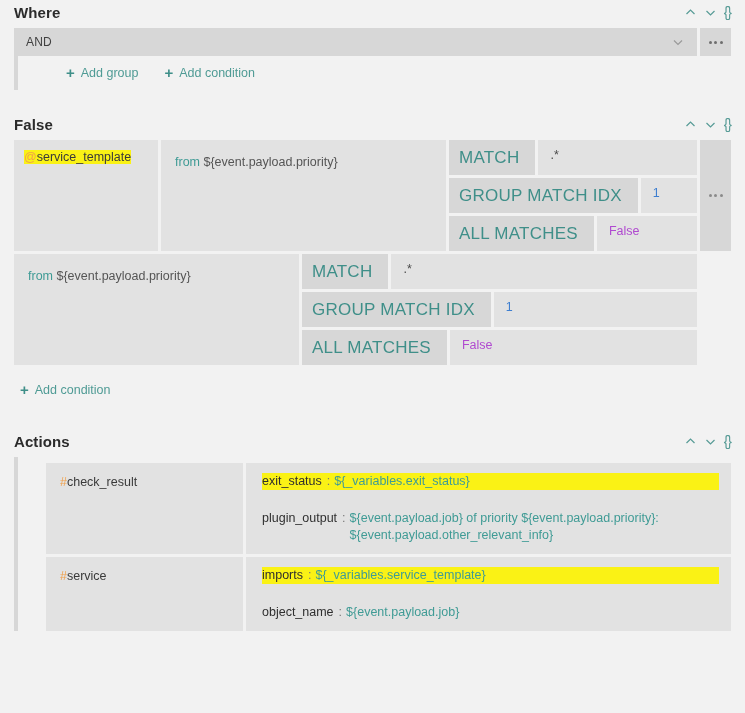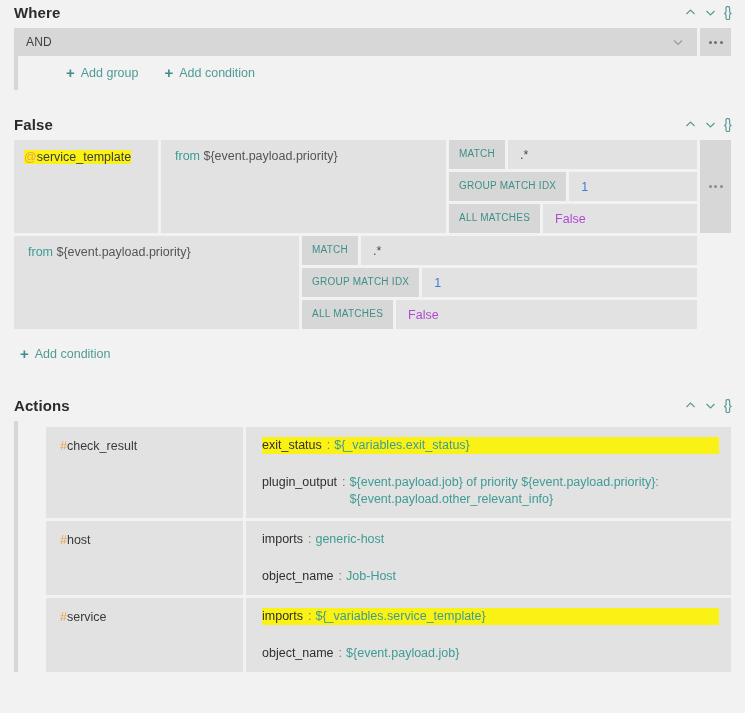--- a/index.html
+++ b/index.html
@@ -131,39 +131,39 @@
     padding: 9px 8px 8px 10px;
     font-size: 12.5px;
     line-height: 16px;
     word-break: break-word;
   }
   .hl { background: #faf215; }
   .at { color: #f0a04b; }
   .cell-from {
     width: 285px;
     background: #e2e2e2;
-    padding: 9px 10px 8px 14px;
+    padding: 15px 10px 8px 14px;
     font-size: 12.5px;
   }
   .kw-from { color: #3f9b95; }
   .expr { color: #555; }
 
   .cell-match {
     flex: 1;
     display: flex;
     flex-direction: column;
     gap: 3px;
   }
   .mrow { display: flex; gap: 3px; }
   .mlabel {
     background: #d7d7d7;
     color: #3f8f89;
-    font-size: 10px;
+    font-size: 17px;
     letter-spacing: .25px;
-    padding: 8px 10px 7px 10px;
+    padding: 8px 16px 7px 10px;
     white-space: nowrap;
   }
   .mvalue {
     flex: 1;
     background: #e2e2e2;
     font-size: 12.5px;
     padding: 8px 10px 7px 12px;
     color: #4a4a4a;
   }
   .mvalue.num { color: #3f7fd0; }
@@ -385,33 +385,20 @@
       <div class="act-vals">
         <div class="kv hl">
           <span class="kv-pair"><span class="kv-k">exit_status</span><span class="kv-sep">:</span><span class="kv-v">${_variables.exit_status}</span></span>
         </div>
         <div class="kv">
           <span class="kv-pair"><span class="kv-k">plugin_output</span><span class="kv-sep">:</span><span class="kv-v kv-multi" style="max-width:325px;vertical-align:top;">${event.payload.job} of priority ${event.payload.priority}: ${event.payload.other_relevant_info}</span></span>
         </div>
       </div>
     </div>
 
-    <div class="act-row">
-      <div class="act-key">
-        <span class="hash">#</span><span>host</span>
-      </div>
-      <div class="act-vals">
-        <div class="kv">
-          <span class="kv-pair"><span class="kv-k">imports</span><span class="kv-sep">:</span><span class="kv-v">generic-host</span></span>
-        </div>
-        <div class="kv">
-          <span class="kv-pair"><span class="kv-k">object_name</span><span class="kv-sep">:</span><span class="kv-v">Job-Host</span></span>
-        </div>
-      </div>
-    </div>
 
     <div class="act-row">
       <div class="act-key">
         <span class="hash">#</span><span>service</span>
       </div>
       <div class="act-vals">
         <div class="kv hl">
           <span class="kv-pair"><span class="kv-k">imports</span><span class="kv-sep">:</span><span class="kv-v">${_variables.service_template}</span></span>
         </div>
         <div class="kv">

